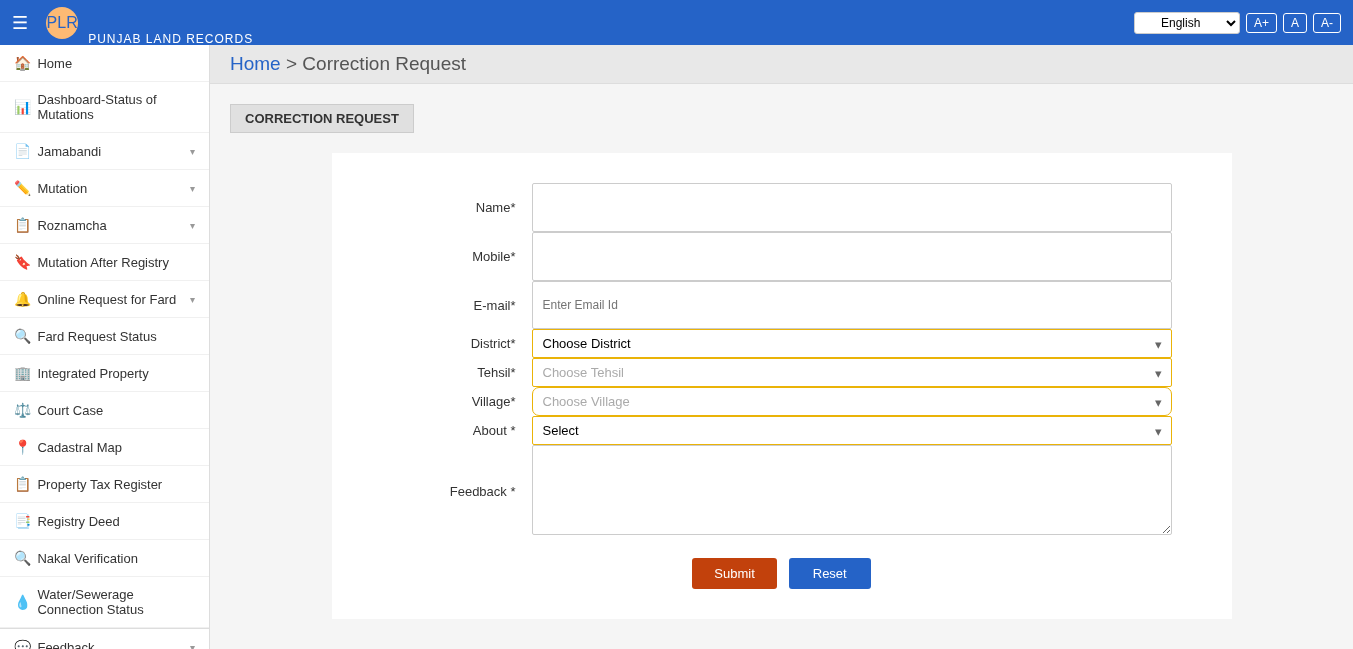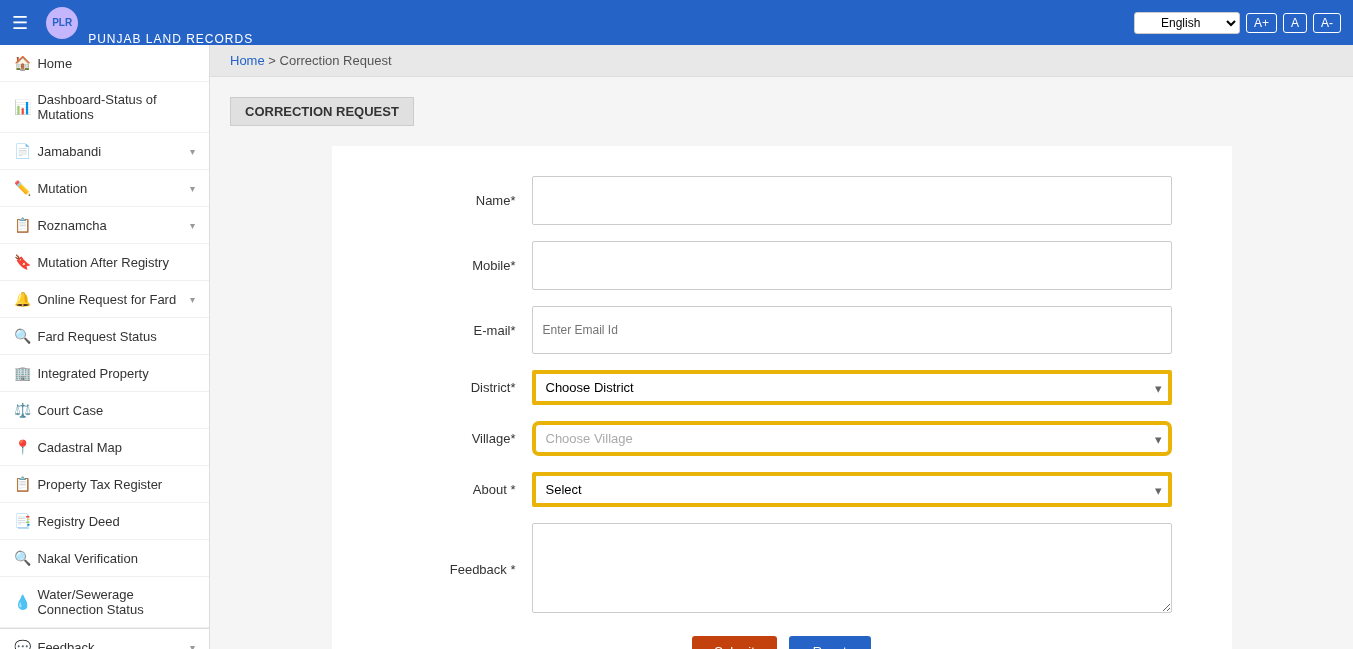--- a/index.html
+++ b/index.html
@@ -12,23 +12,23 @@
       display: flex;
       align-items: center;
       justify-content: space-between;
       padding: 0 12px;
       flex-shrink: 0;
     }
     .header-left { display: flex; align-items: center; gap: 10px; }
     .header-logo {
       width: 32px; height: 32px;
       border-radius: 50%;
-      background: #c4b5fd;
+      background: #fdba74;
       display: flex; align-items: center; justify-content: center;
-      font-size: 10px; color: #2563c7; font-weight: bold;
+      font-size: 16px; color: #2563c7; font-weight: normal;
     }
     .header-title { color: #fff; font-size: 12px; font-weight: normal; letter-spacing: 1px; margin-top: 32px; }
     .header-hamburger { color: #fff; font-size: 18px; cursor: pointer; margin-right: 8px; }
     .header-right { display: flex; align-items: center; gap: 6px; }
     .lang-select {
       background: #fff; border: 1px solid #ccc; border-radius: 3px;
       padding: 2px 22px; font-size: 12px; cursor: pointer;
     }
     .font-btn {
       background: #2563c7; border: 1px solid #fff; color: #fff;
@@ -58,21 +58,21 @@
     .sidebar-item-label { flex: 1; }
     .sidebar-item .arrow { font-size: 10px; color: #999; }
 
     
     .main { flex: 1; overflow-y: auto; background: #f5f5f5; }
 
     
     .breadcrumb {
       background: #e8e8e8;
       padding: 8px 20px;
-      font-size: 13px;
+      font-size: 19px;
       border-bottom: 1px solid #ddd;
     }
     .breadcrumb a { color: #2563c7; text-decoration: none; }
     .breadcrumb span { color: #555; }
 
     
     .content { padding: 20px; }
 
     .section-title {
       background: #e0e0e0;
@@ -88,21 +88,20 @@
     
     .form-container {
       background: #fff;
       padding: 30px 60px;
       margin: 0 auto;
       max-width: 900px;
     }
     .form-row {
       display: flex;
       align-items: center;
-      margin-bottom: 16px;
     }
     .form-label {
       width: 140px;
       text-align: right;
       padding-right: 16px;
       font-size: 13px;
       color: #333;
       flex-shrink: 0;
     }
     .form-field { flex: 1; }
@@ -110,21 +109,21 @@
       width: 100%;
       padding: 16px 10px;
       border: 1px solid #ccc;
       border-radius: 2px;
       font-size: 13px;
       outline: none;
     }
     .form-select {
       width: 100%;
       padding: 6px 10px;
-      border: 4px solid #eab308;
+      border: 1px solid #eab308;
       border-radius: 2px;
       font-size: 13px;
       background: #fff;
       cursor: pointer;
       appearance: none;
       -webkit-appearance: none;
       outline: none;
     }
     .select-wrapper { position: relative; width: 100%; }
     .select-wrapper::after {
@@ -295,20 +294,30 @@
           <label class="form-label">District*</label>
           <div class="form-field">
             <div class="select-wrapper">
               <select class="form-select">
                 <option value="">Choose District</option>
               </select>
             </div>
           </div>
         </div>
 
+        <div class="form-row">
+          <label class="form-label">Tehsil*</label>
+          <div class="form-field">
+            <div class="select-wrapper">
+              <select class="form-select" style="color:#aaa;">
+                <option value="">Choose Tehsil</option>
+              </select>
+            </div>
+          </div>
+        </div>
 
         <div class="form-row">
           <label class="form-label">Village*</label>
           <div class="form-field">
             <div class="select-wrapper">
               <select class="form-select" style="color:#aaa;border-radius:7px;">
                 <option value="">Choose Village</option>
               </select>
             </div>
           </div>

